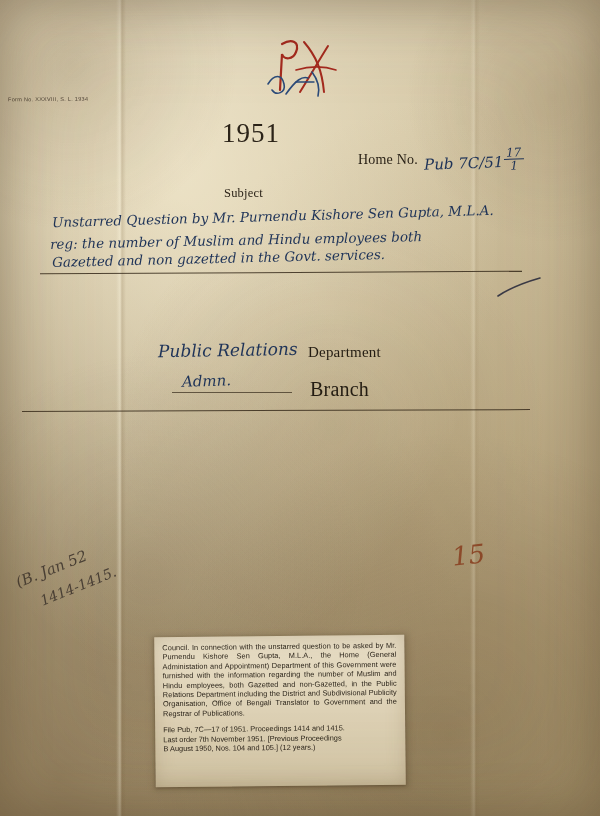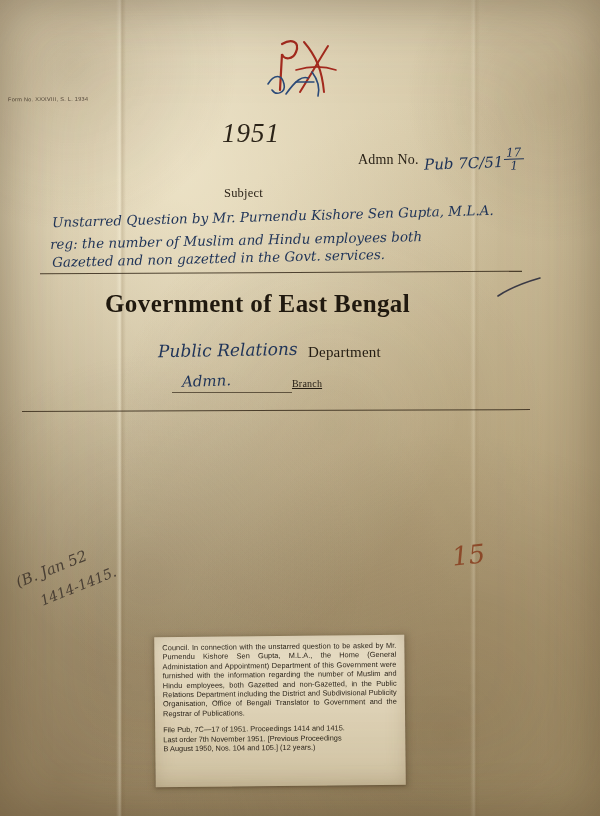--- a/index.html
+++ b/index.html
@@ -67,21 +67,20 @@
     opacity: 0.9;
     transform: rotate(-0.5deg);
   }
   .year {
     left: 222px;
     top: 118px;
     font-size: 27px;
     letter-spacing: 1px;
     color: #2b2318;
     font-family: "Liberation Serif", serif;
-    font-style: italic;
   }
   .fileno-label {
     left: 358px;
     top: 152px;
     font-size: 14px;
     color: #2b2318;
   }
   .subject-label {
     left: 224px;
     top: 186px;
@@ -97,25 +96,24 @@
     color: #20190f;
     letter-spacing: 0.4px;
   }
   .dept-word {
     left: 308px;
     top: 344px;
     font-size: 15px;
     color: #231c12;
   }
   .branch-word {
-    left: 292px;
+    left: 310px;
     top: 378px;
-    font-size: 10px;
+    font-size: 20px;
     color: #231c12;
-    text-decoration: underline;
   }
 
   
   .rule {
     position: absolute;
     background: #35291a;
     height: 1.4px;
     opacity: 0.85;
   }
   .rule.thin { height: 1px; opacity: 0.7; }
@@ -286,37 +284,36 @@
   </svg>
   <svg class="scribble-blue" viewBox="0 0 70 40">
     <path d="M6 22 C12 12, 20 12, 22 22 C24 31, 14 34, 10 28" stroke="#2a4a7a" stroke-width="1.6" fill="none" stroke-linecap="round"></path>
     <path d="M24 32 C34 18, 40 14, 46 16" stroke="#2a4a7a" stroke-width="1.6" fill="none" stroke-linecap="round"></path>
     <path d="M34 20 L52 20" stroke="#2a4a7a" stroke-width="1.4" fill="none" stroke-linecap="round"></path>
     <path d="M50 10 C56 18, 58 26, 56 34" stroke="#2a4a7a" stroke-width="1.6" fill="none" stroke-linecap="round"></path>
   </svg>
 
   <div class="printed year">1951</div>
 
-  <div class="printed fileno-label">Admn No.</div>
+  <div class="printed fileno-label">Home No.</div>
   <div class="hand blue hw-fileno">
     <span>Pub 7C/51</span><span class="frac"><span class="num">17</span><span class="den">1</span></span>
   </div>
 
   <div class="printed subject-label">Subject</div>
   <div class="hand blue hw-subj1">Unstarred Question by Mr. Purnendu Kishore Sen Gupta, M.L.A.</div>
   <div class="hand blue hw-subj2">reg: the number of Muslim and Hindu employees both</div>
   <div class="hand blue hw-subj3">Gazetted and non gazetted in the Govt. services.</div>
 
   <div class="rule" style="left:40px; top:272px; width:482px; transform:rotate(-0.3deg);"></div>
 
   <svg class="pen-tick" viewBox="0 0 46 22">
     <path d="M2 20 C14 12, 30 6, 44 2" stroke="#3a3a46" stroke-width="1.6" fill="none" stroke-linecap="round"></path>
   </svg>
 
-  <div class="printed govt-title">Government of East Bengal</div>
 
   <div class="hand blue hw-dept">Public Relations</div>
   <div class="printed dept-word">Department</div>
 
   <div class="hand blue hw-branch">Admn.</div>
   <div class="rule thin" style="left:172px; top:392px; width:120px;"></div>
   <div class="printed branch-word">Branch</div>
 
   <div class="rule" style="left:22px; top:410px; width:508px; transform:rotate(-0.2deg);"></div>
 

